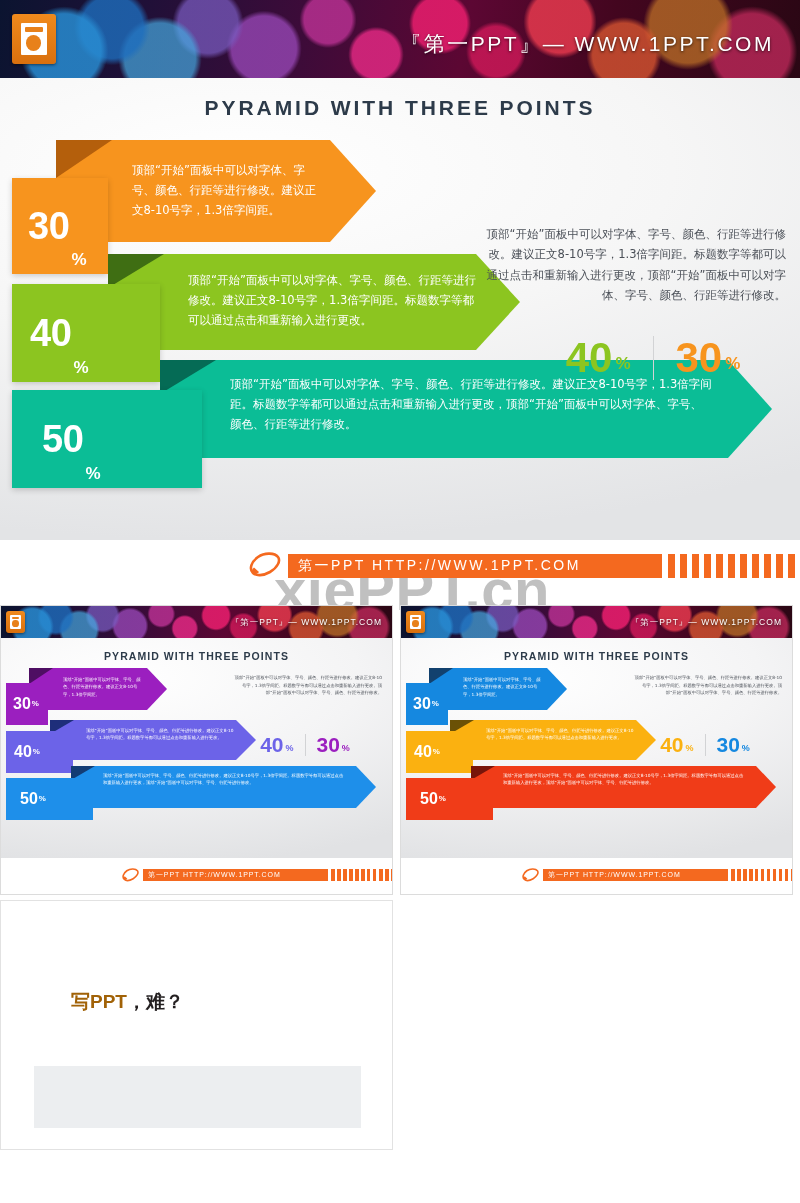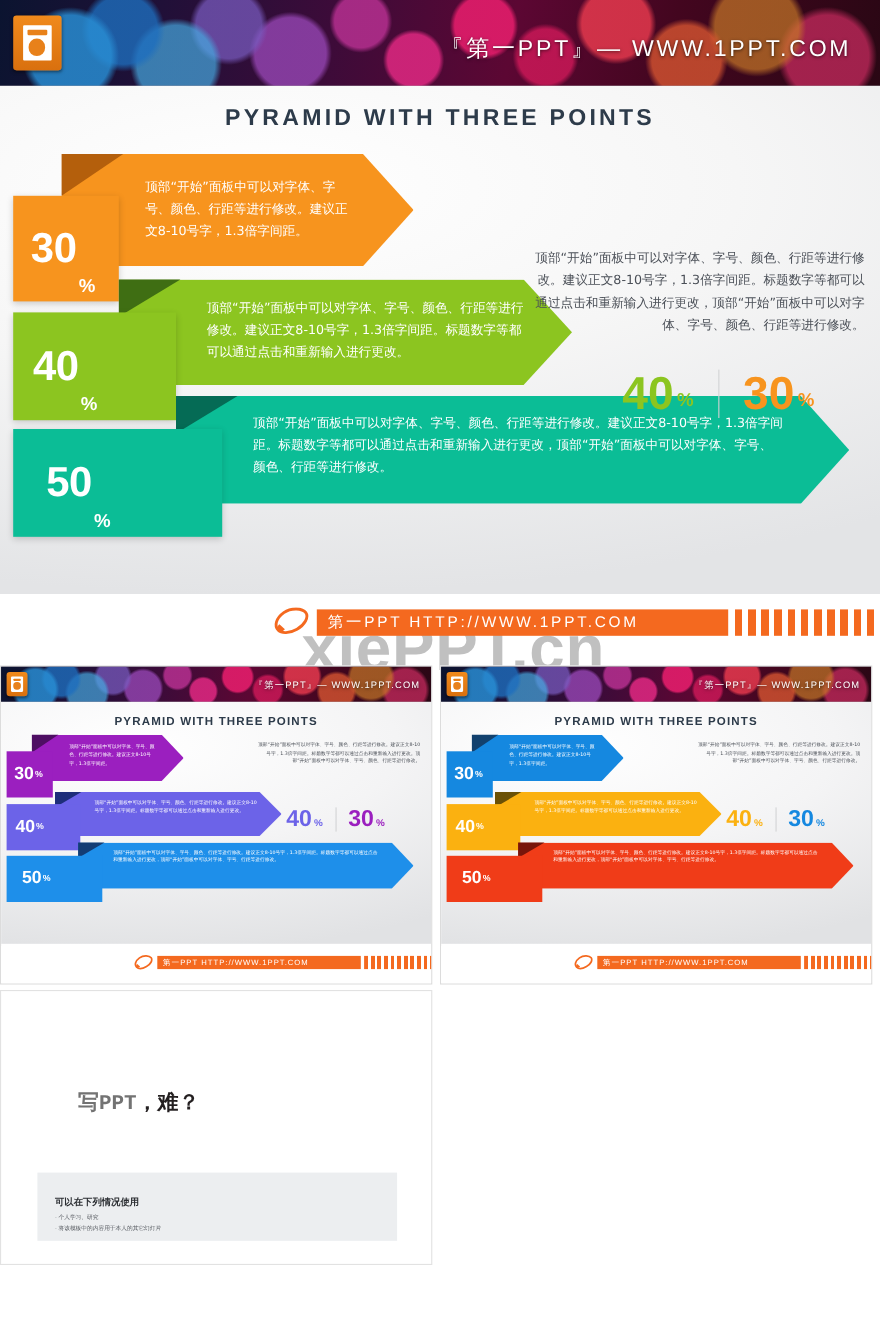--- a/index.html
+++ b/index.html
@@ -155,21 +155,21 @@
     display:flex; align-items:center; padding-left:5px; white-space:nowrap; }
   .t-stripes { position:absolute; left:330px; top:11px; height:12px; width:62px;
     background: repeating-linear-gradient(90deg,#f4691f 0 3.5px, transparent 3.5px 6px); }
 
   
   .promo {
     position:absolute; left:0; top:900px; width:393px; height:250px;
     background:#fff; border:1px solid #e2e2e2;
   }
   .promo-l1 { position:absolute; left:70px; top:88px; font-size:19px; font-weight:bold; color:#231f20; white-space:nowrap;}
-  .promo-l1 .red { color:#737373;font-family:Liberation Mono, monospace; }
+  .promo-l1 .red { color:#a16207; }
   .promo-l2 { position:absolute; left:95px; top:122px; font-size:19px; font-weight:bold; color:#231f20; white-space:nowrap;}
   .promo-l2 .green { color:#21a84b; }
   .promo-box { position:absolute; left:33px; top:165px; width:327px; height:62px; background:#eceef0; }
   .promo-bar { position:absolute; left:0; top:0; width:100%; height:15px; background:#3b3f45;
     color:#fff; font-size:7.5px; letter-spacing:.22em; display:flex; align-items:center;
     justify-content:center; white-space:nowrap; }
   .promo-cols { position:absolute; left:0; top:15px; width:100%; height:47px; display:flex; }
   .promo-col { width:50%; padding:6px 0 0 16px; }
   .promo-h { font-size:8.5px; font-weight:bold; color:#2a2d31; margin-bottom:4px; }
   .promo-li { font-size:5.2px; color:#55595f; line-height:1.9; white-space:nowrap; }
@@ -373,23 +373,18 @@
       <div class="t-stripes"></div>
     </div>
   </div>
 
   <div class="promo">
     <div class="promo-l1">
       <span class="red">写PPT</span><span>，难？</span>
     </div>
     <div class="promo-box">
       <div class="promo-cols">
-        <div class="promo-col">
-          <div class="promo-h">可以在下列情况使用</div>
-          <div class="promo-li">个人学习、研究</div>
-          <div class="promo-li">将该模板中的内容用于本人的其它幻灯片</div>
-        </div>
       </div>
     </div>
   </div>
 
   <div class="blank-right"></div>
 </div>
 
 </body></html>

